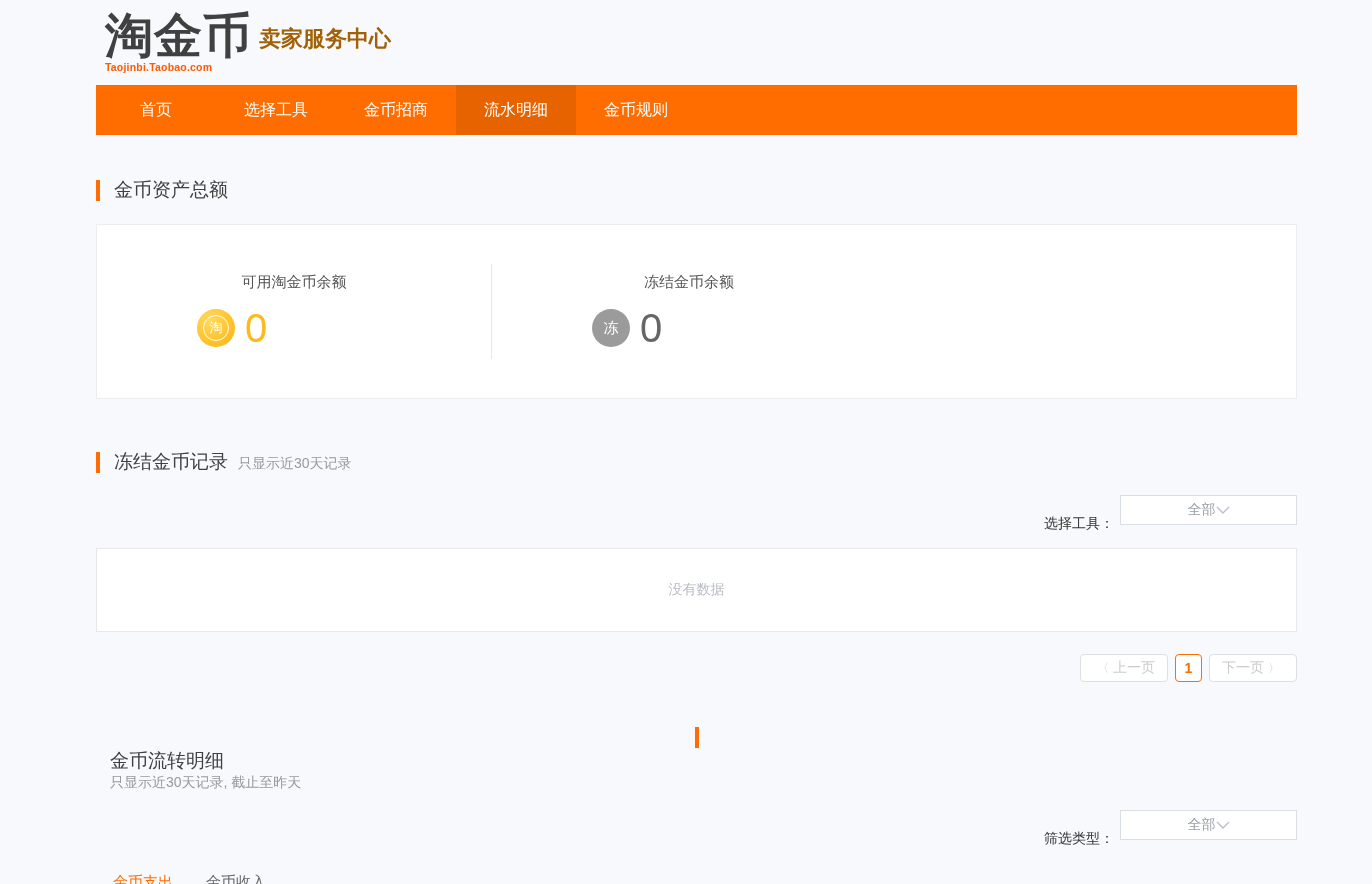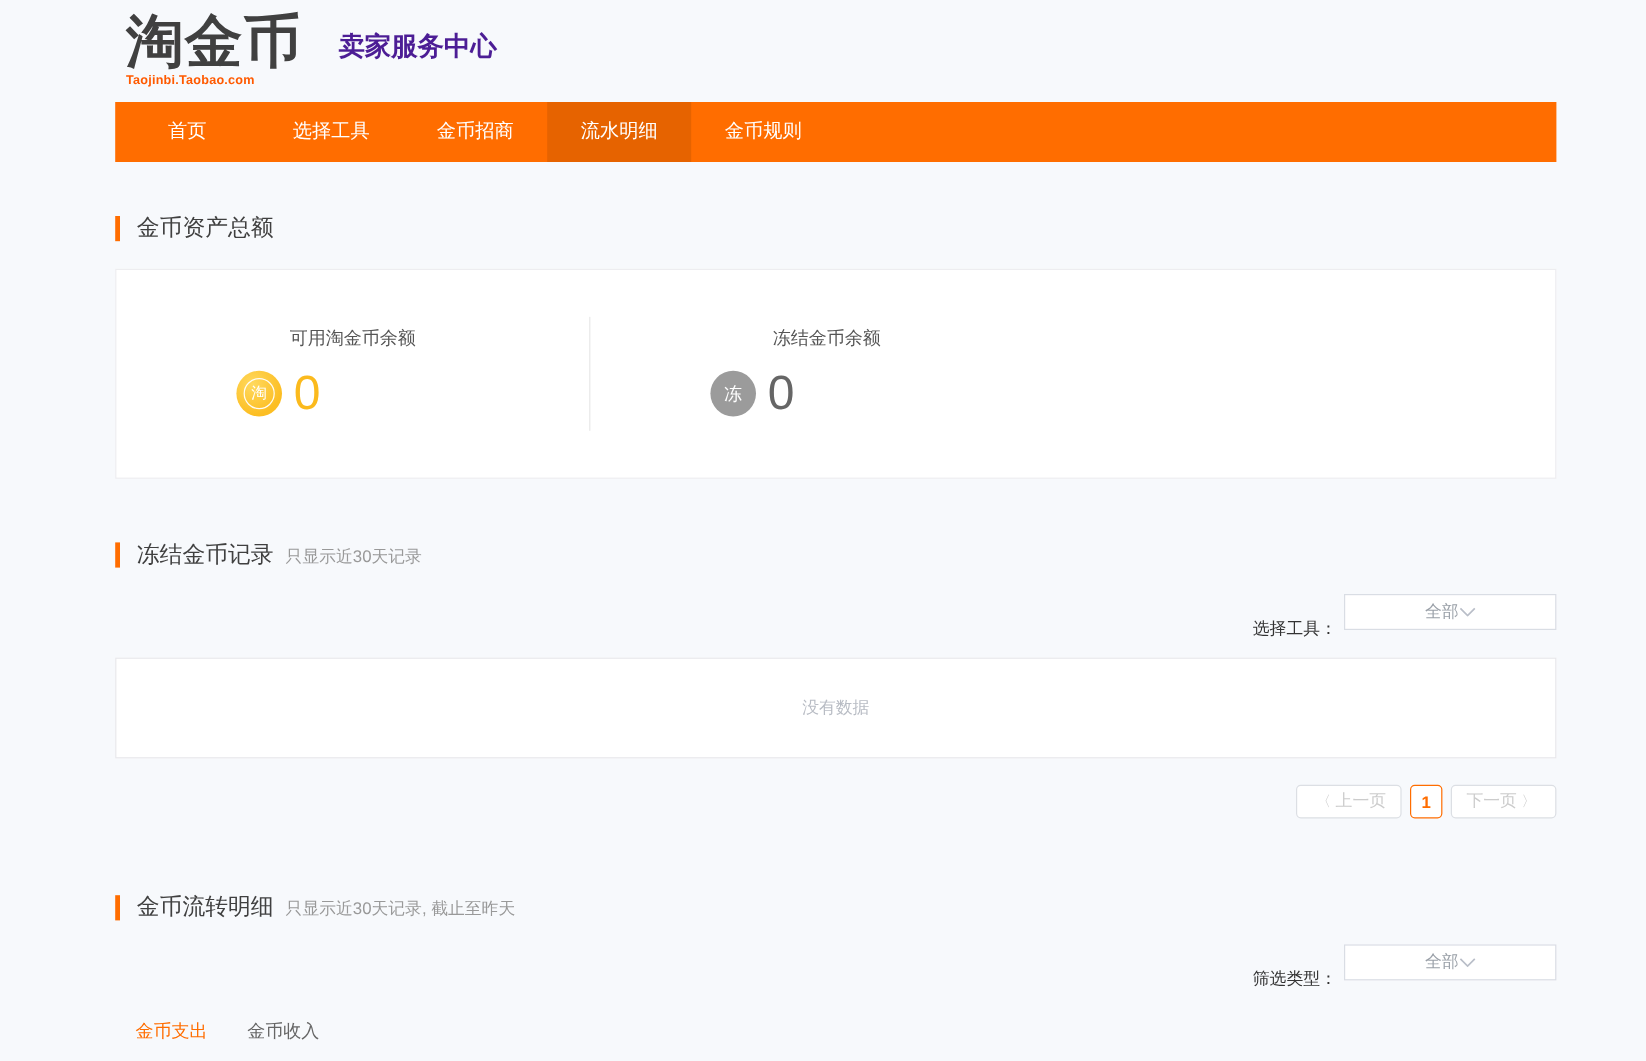--- a/index.html
+++ b/index.html
@@ -9,21 +9,21 @@
     background: #f7f9fc;
     color: #333;
   }
   .container { width: 1201px; margin-left: 96px; }
 
   
   .page-header { height: 85px; display: flex; align-items: center; padding-left: 9px; }
   .brand-logo { display: flex; flex-direction: column; line-height: 1; }
   .logo-text { font-size: 48px; font-weight: bold; color: #404040; letter-spacing: 1px; }
   .logo-subtext { font-size: 10.5px; font-weight: bold; color: #ff5a00; margin-top: 2px; letter-spacing: .2px; }
-  .site-title { font-size: 22px; color: #4c1d95; font-weight: 600; margin-left: 30px; margin-top: -8px; }
+  .site-title { font-size: 22px; color: #a16207; font-weight: 600; margin-left: 7px; margin-top: -8px; }
 
   
   .main-nav { height: 50px; background: #ff6d00; display: flex; }
   .nav-item {
     width: 120px; line-height: 50px; text-align: center;
     color: #fff; font-size: 16px; cursor: pointer;
   }
   .nav-item.active { background: #e66300; }
 
   
@@ -89,21 +89,21 @@
     display: flex; align-items: center; justify-content: center;
     font-size: 14px; color: #ccc; padding: 0 12px; cursor: default;
   }
   .page-btn .arrow { font-size: 12px; margin: 0 4px; }
   .page-btn.current {
     border-color: #ff6d00; color: #ff6d00; width: 27px; padding: 0;
     font-weight: bold; cursor: pointer;
   }
 
   
-  .flow-header { margin-top: 61px; }
+  .flow-header { margin-top: 45px; flex-direction: column; }
   .flow-tabs { display: flex; margin-top: 33px; gap: 33px; padding-left: 17px; }
   .flow-tab { font-size: 15px; color: #666; cursor: pointer; padding-bottom: 12px; }
   .flow-tab.active { color: #ff6d00; }
 </style>
 </head>
 <body>
 
 <div class="container">
 
   <div class="page-header">

